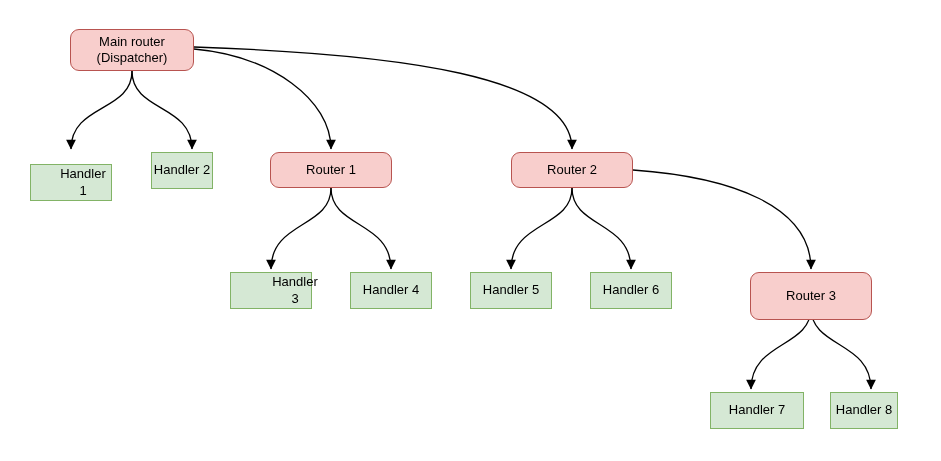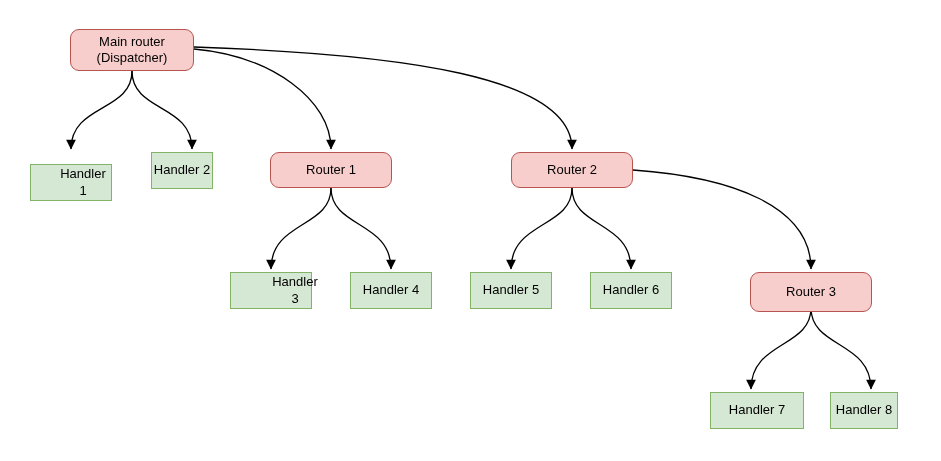--- a/index.html
+++ b/index.html
@@ -99,21 +99,21 @@
   </div>
 
   <div class="node handler" style="left:470px; top:272px; width:82px; height:37px;">
     <span>Handler 5</span>
   </div>
 
   <div class="node handler" style="left:590px; top:272px; width:82px; height:37px;">
     <span>Handler 6</span>
   </div>
 
-  <div class="node router" style="left:750px; top:272px; width:122px; height:40px;">
+  <div class="node router" style="left:750px; top:272px; width:122px; height:48px;">
     <span>Router 3</span>
   </div>
 
   <div class="node handler" style="left:710px; top:392px; width:94px; height:37px;">
     <span>Handler 7</span>
   </div>
 
   <div class="node handler" style="left:830px; top:392px; width:68px; height:37px;">
     <span>Handler 8</span>
   </div>

